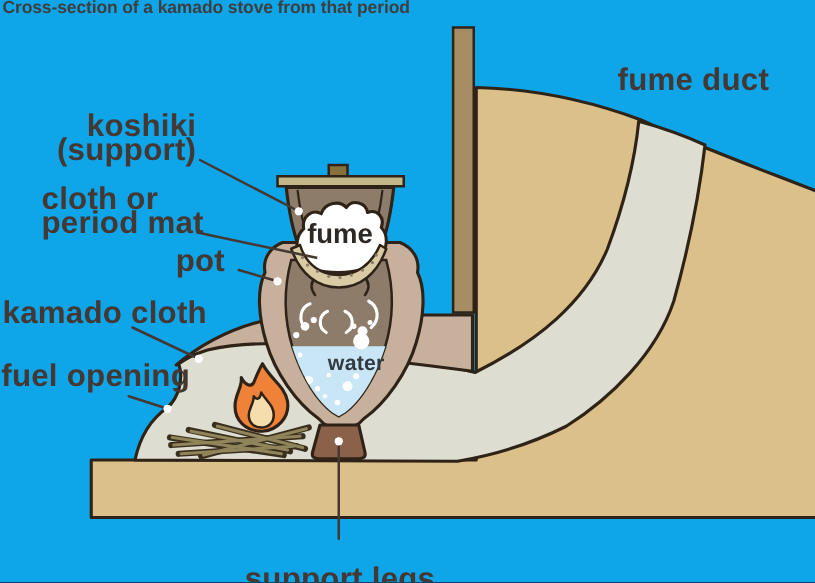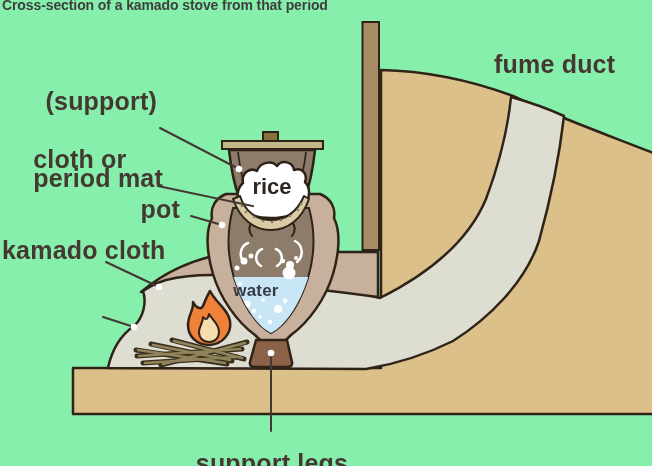--- a/index.html
+++ b/index.html
@@ -1,17 +1,17 @@
 <!DOCTYPE html>
 <html><head>
 <meta charset="utf-8">
 <style>
   html,body{margin:0;padding:0;background:#000;}
   #stage{
-    position:relative;width:652px;height:466px;background:#86efac;
+    position:relative;width:652px;height:466px;background:#0ea5e9;
     overflow:hidden;
     font-family:"Liberation Sans", sans-serif;
   }
   #stage svg{position:absolute;left:0;top:0;}
   .lbl{
     position:absolute;font-weight:700;font-size:25px;line-height:18.5px;
     color:#453731;white-space:nowrap;letter-spacing:0.2px;
   }
   #title{
     position:absolute;top:-3px;left:2px;font-weight:700;font-size:14px;
@@ -19,21 +19,21 @@
   }
   #lbl-koshiki{top:92px;right:495px;text-align:right;}
   #lbl-cloth{top:150px;right:489px;text-align:left;}
   #lbl-pot{top:200px;right:472px;}
   #lbl-kamado{top:241px;left:2px;}
   #lbl-fuel{top:292px;left:1px;}
   #lbl-fume{top:55px;left:494px;}
   #lbl-support{top:443px;left:172px;width:200px;text-align:center;margin-top:11px;}
   #lbl-rice{position:absolute;top:174px;left:222px;width:100px;text-align:center;
     font-weight:700;font-size:22px;color:#2d2823;}
-  #lbl-water{position:absolute;top:281px;left:206px;width:100px;text-align:center;
+  #lbl-water{position:absolute;top:281px;left:235px;width:100px;text-align:center;
     font-weight:700;font-size:17px;color:#333a41;letter-spacing:0.2px;}
 </style>
 </head>
 <body>
 
 <div id="stage">
 
   <svg width="652" height="466" viewBox="0 0 652 466">
     <defs>
       <clipPath id="potInteriorClip">
@@ -177,28 +177,30 @@
       <circle cx="222" cy="225" r="3.3"></circle>
       <circle cx="159" cy="287" r="3.3"></circle>
       <circle cx="134" cy="327" r="3.3"></circle>
       <circle cx="271" cy="353" r="3.3"></circle>
     </g>
   </svg>
 
   <div id="title">Cross-section of a kamado stove from that period</div>
 
   <div class="lbl" id="lbl-koshiki">
+    <div>koshiki</div>
     <div>(support)</div>
   </div>
 
   <div class="lbl" id="lbl-cloth">
     <div>cloth or</div>
     <div>period mat</div>
   </div>
 
   <div class="lbl" id="lbl-pot">pot</div>
   <div class="lbl" id="lbl-kamado">kamado cloth</div>
+  <div class="lbl" id="lbl-fuel">fuel opening</div>
   <div class="lbl" id="lbl-fume">fume duct</div>
   <div class="lbl" id="lbl-support">support legs</div>
 
-  <div id="lbl-rice">rice</div>
+  <div id="lbl-rice">fume</div>
   <div id="lbl-water">water</div>
 </div>
 
 </body></html>

